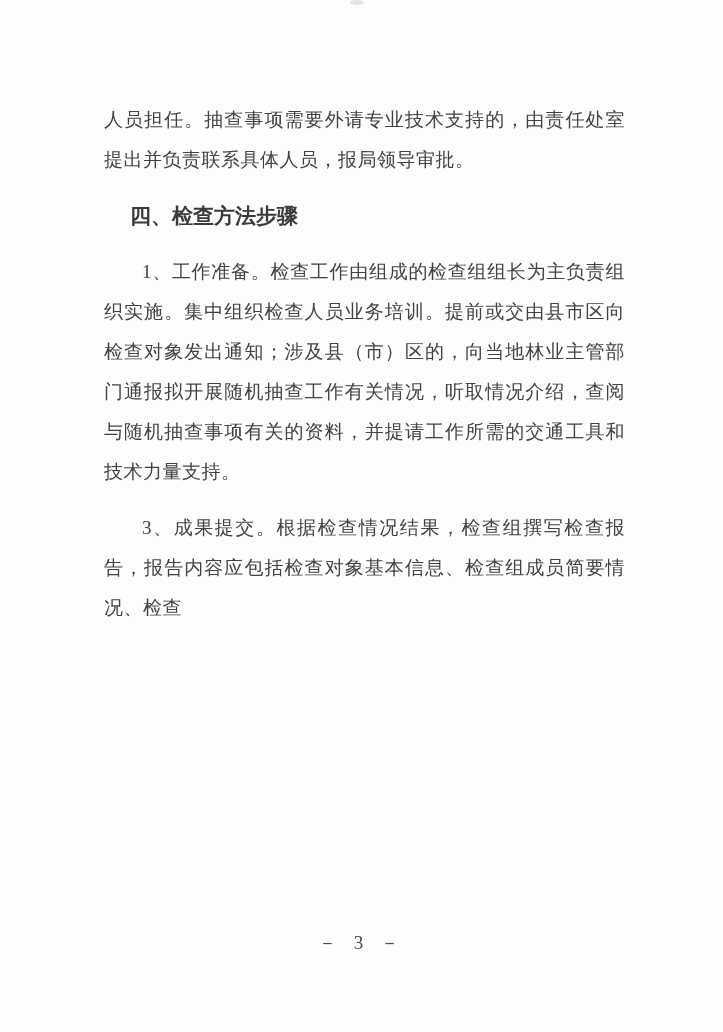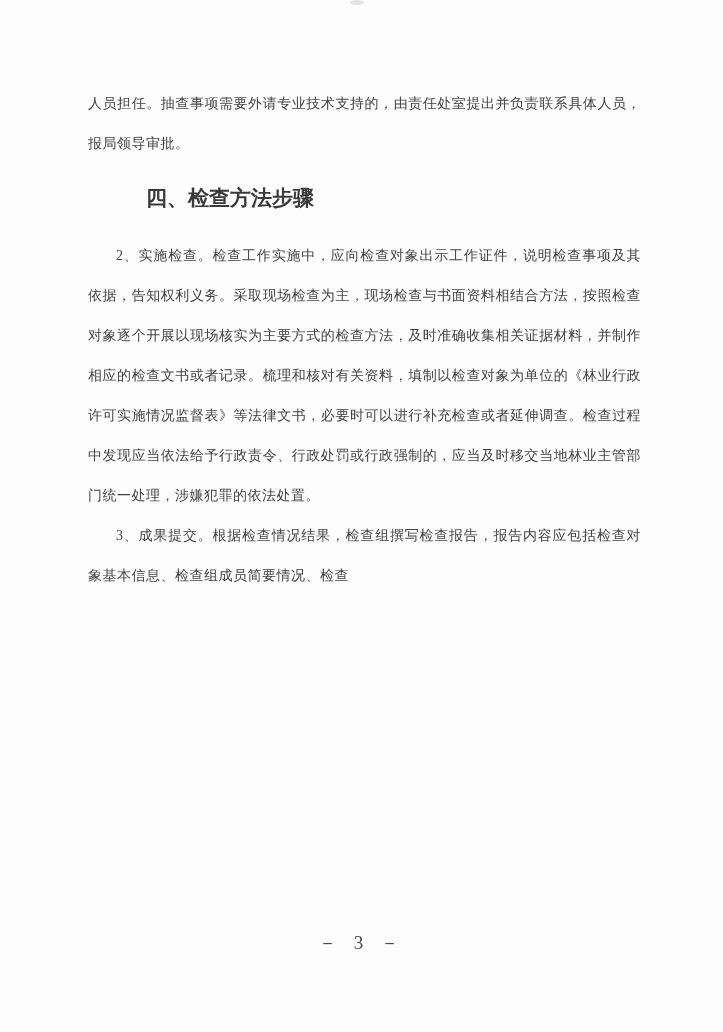--- a/index.html
+++ b/index.html
@@ -26,36 +26,36 @@
     border-radius: 50%;
     opacity: 0.7;
   }
   .content {
     position: absolute;
     left: 88px;
     top: 84px;
     width: 553px;
   }
   .para {
-    margin: 0;
-    font-size: 14px;
+    margin: 16px;
+    font-size: 19px;
     line-height: 40px;
     text-align: justify;
     text-justify: inter-ideograph;
     letter-spacing: 0.5px;
   }
   .para.indent {
     text-indent: 2em;
   }
   .heading {
-    margin: 16px;
+    margin: 0;
     font-size: 21px;
     line-height: 40px;
     text-indent: 2em;
-    font-family: Liberation Mono, monospace;
+    font-family: Liberation Sans, sans-serif;
     font-weight: bold;
     color: #3a3a3a;
   }
   .footer {
     position: absolute;
     left: 0;
     right: 0;
     top: 928px;
     text-align: center;
     font-size: 19px;
@@ -71,21 +71,21 @@
 <div class="page">
 
   <div class="scan-smudge"></div>
 
   <div class="content">
     <p class="para">人员担任。抽查事项需要外请专业技术支持的，由责任处室提出并负责联系具体人员，报局领导审批。</p>
 
 
     <h2 class="heading">四、检查方法步骤</h2>
 
+    <p class="para indent">1、工作准备。检查工作由组成的检查组组长为主负责组织实施。集中组织检查人员业务培训。提前或交由县市区向检查对象发出通知；涉及县（市）区的，向当地林业主管部门通报拟开展随机抽查工作有关情况，听取情况介绍，查阅与随机抽查事项有关的资料，并提请工作所需的交通工具和技术力量支持。</p>
 
-    <p class="para indent">2、实施检查。检查工作实施中，应向检查对象出示工作证件，说明检查事项及其依据，告知权利义务。采取现场检查为主，现场检查与书面资料相结合方法，按照检查对象逐个开展以现场核实为主要方式的检查方法，及时准确收集相关证据材料，并制作相应的检查文书或者记录。梳理和核对有关资料，填制以检查对象为单位的《林业行政许可实施情况监督表》等法律文书，必要时可以进行补充检查或者延伸调查。检查过程中发现应当依法给予行政责令、行政处罚或行政强制的，应当及时移交当地林业主管部门统一处理，涉嫌犯罪的依法处置。</p>
 
     <p class="para indent">3、成果提交。根据检查情况结果，检查组撰写检查报告，报告内容应包括检查对象基本信息、检查组成员简要情况、检查</p>
   </div>
 
   <div class="footer">－ 3 －</div>
 
 </div>
 
 </body></html>

